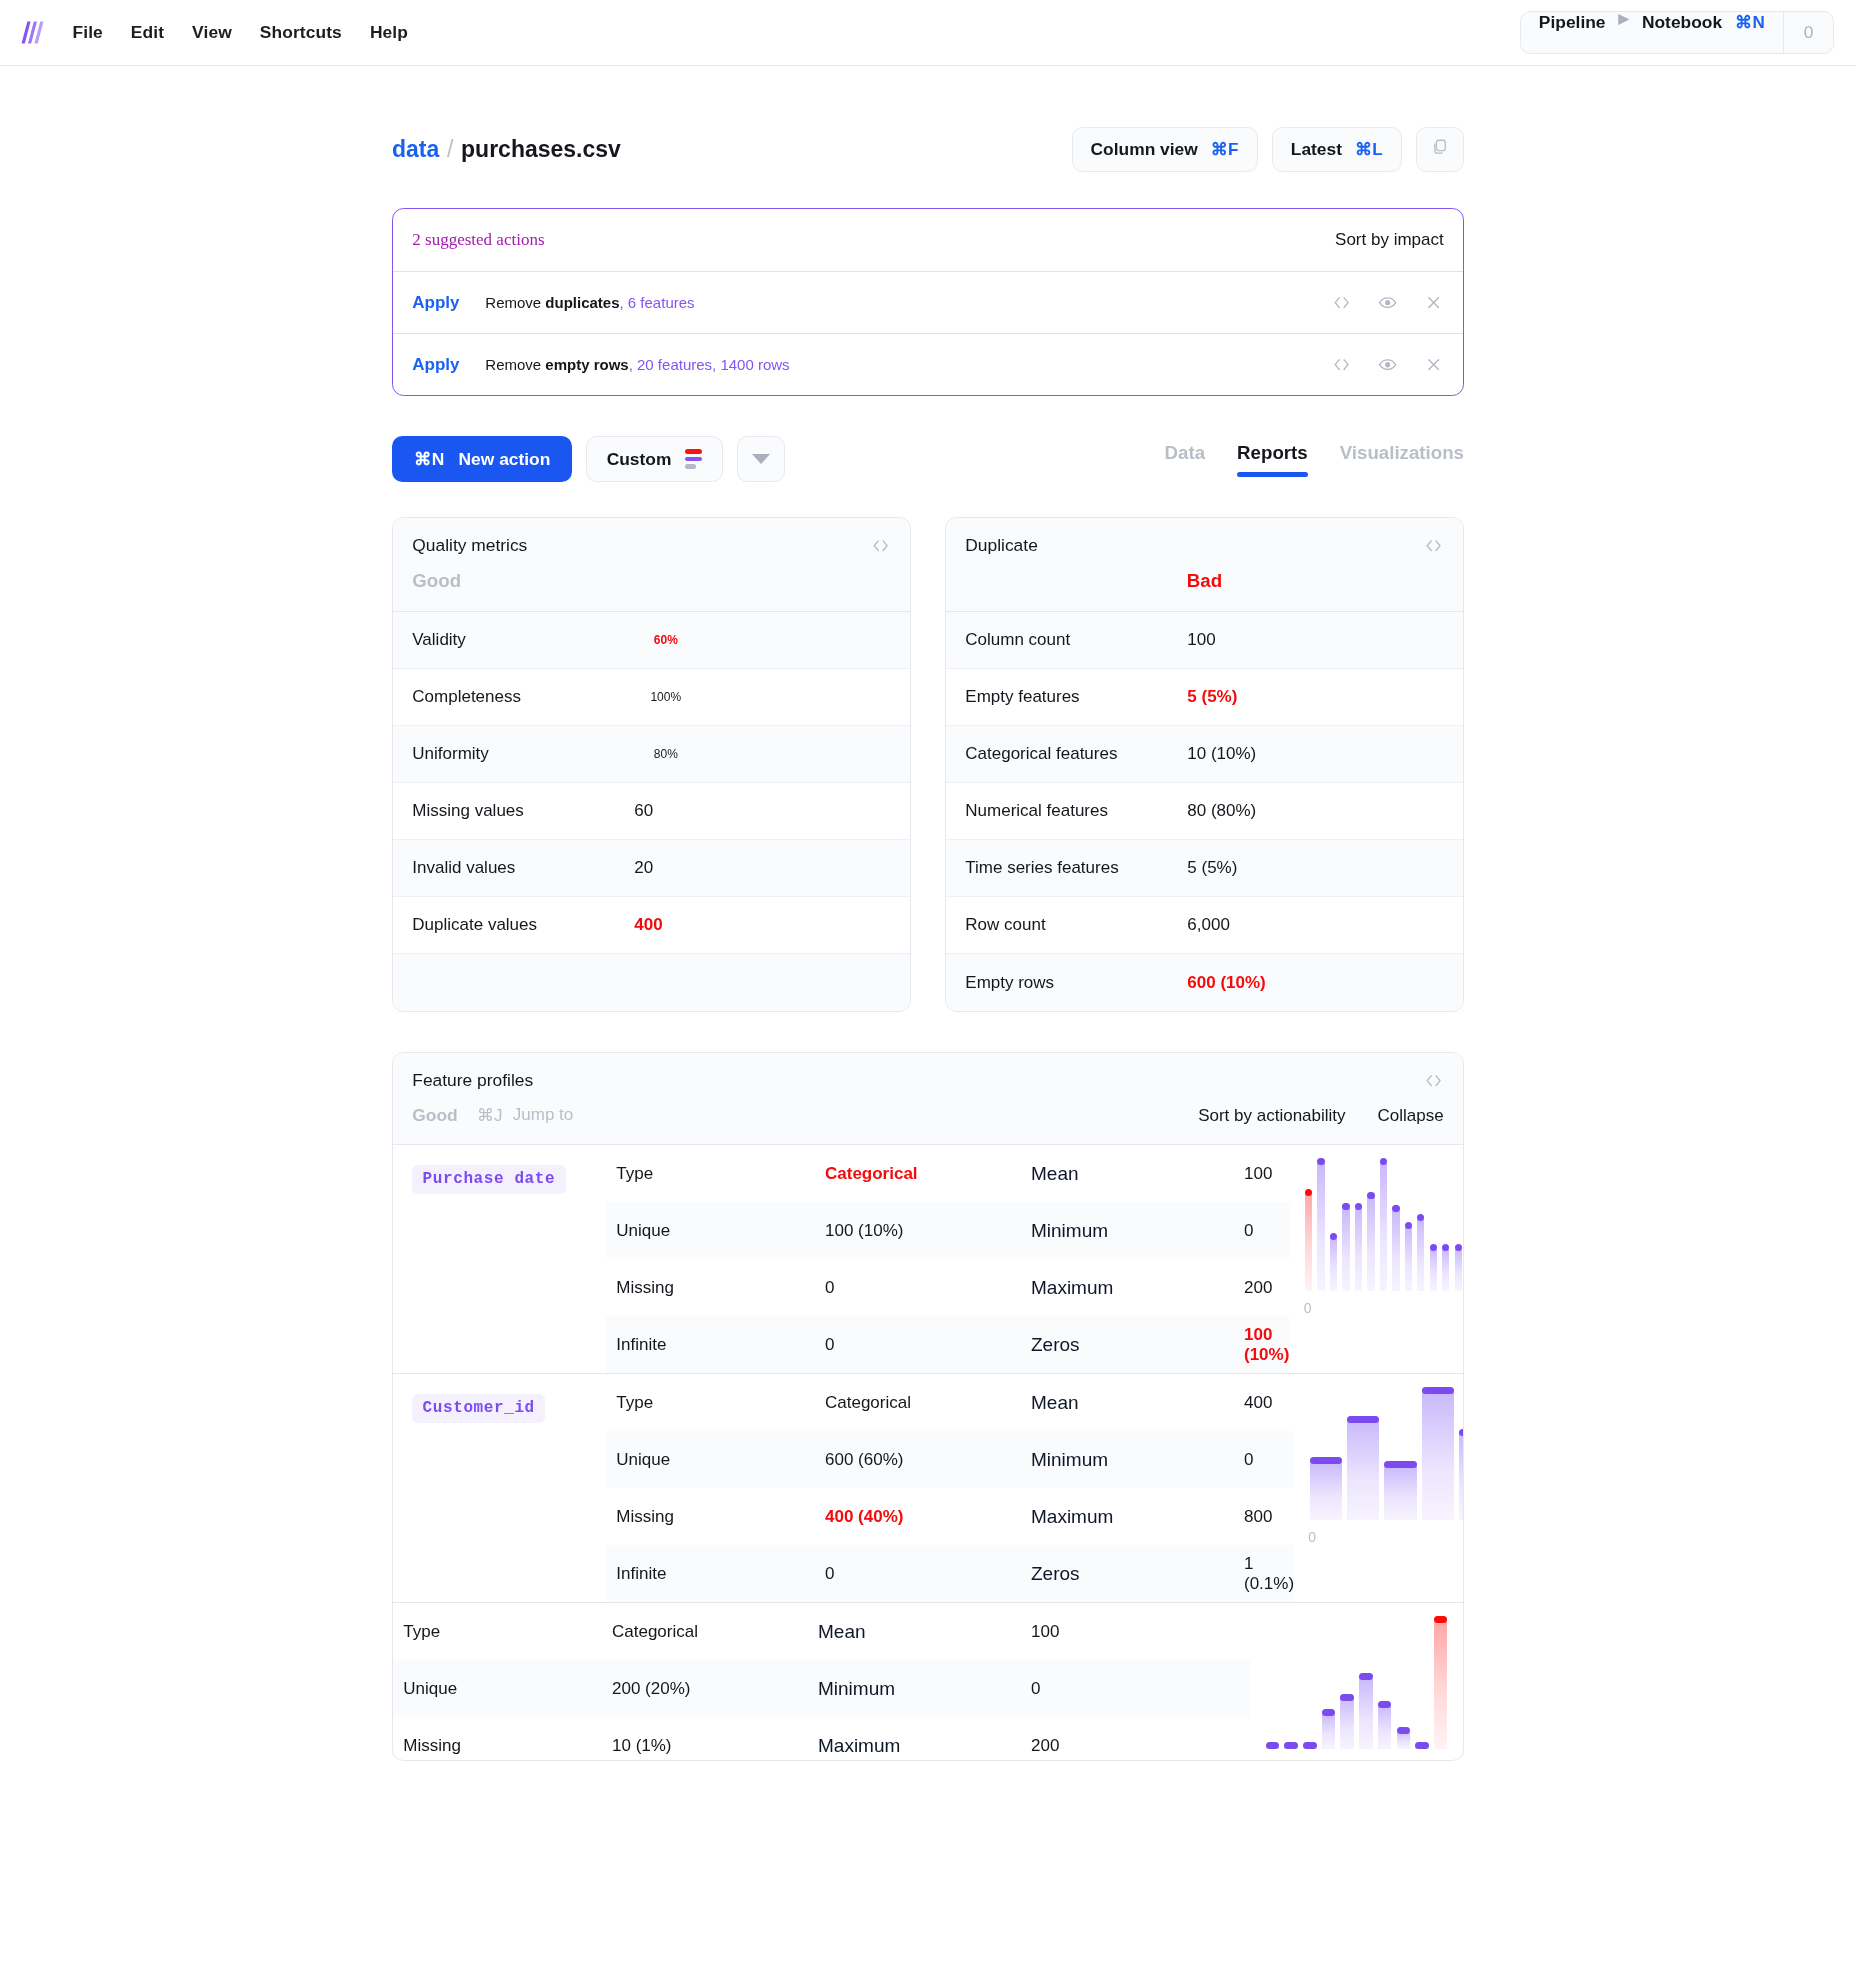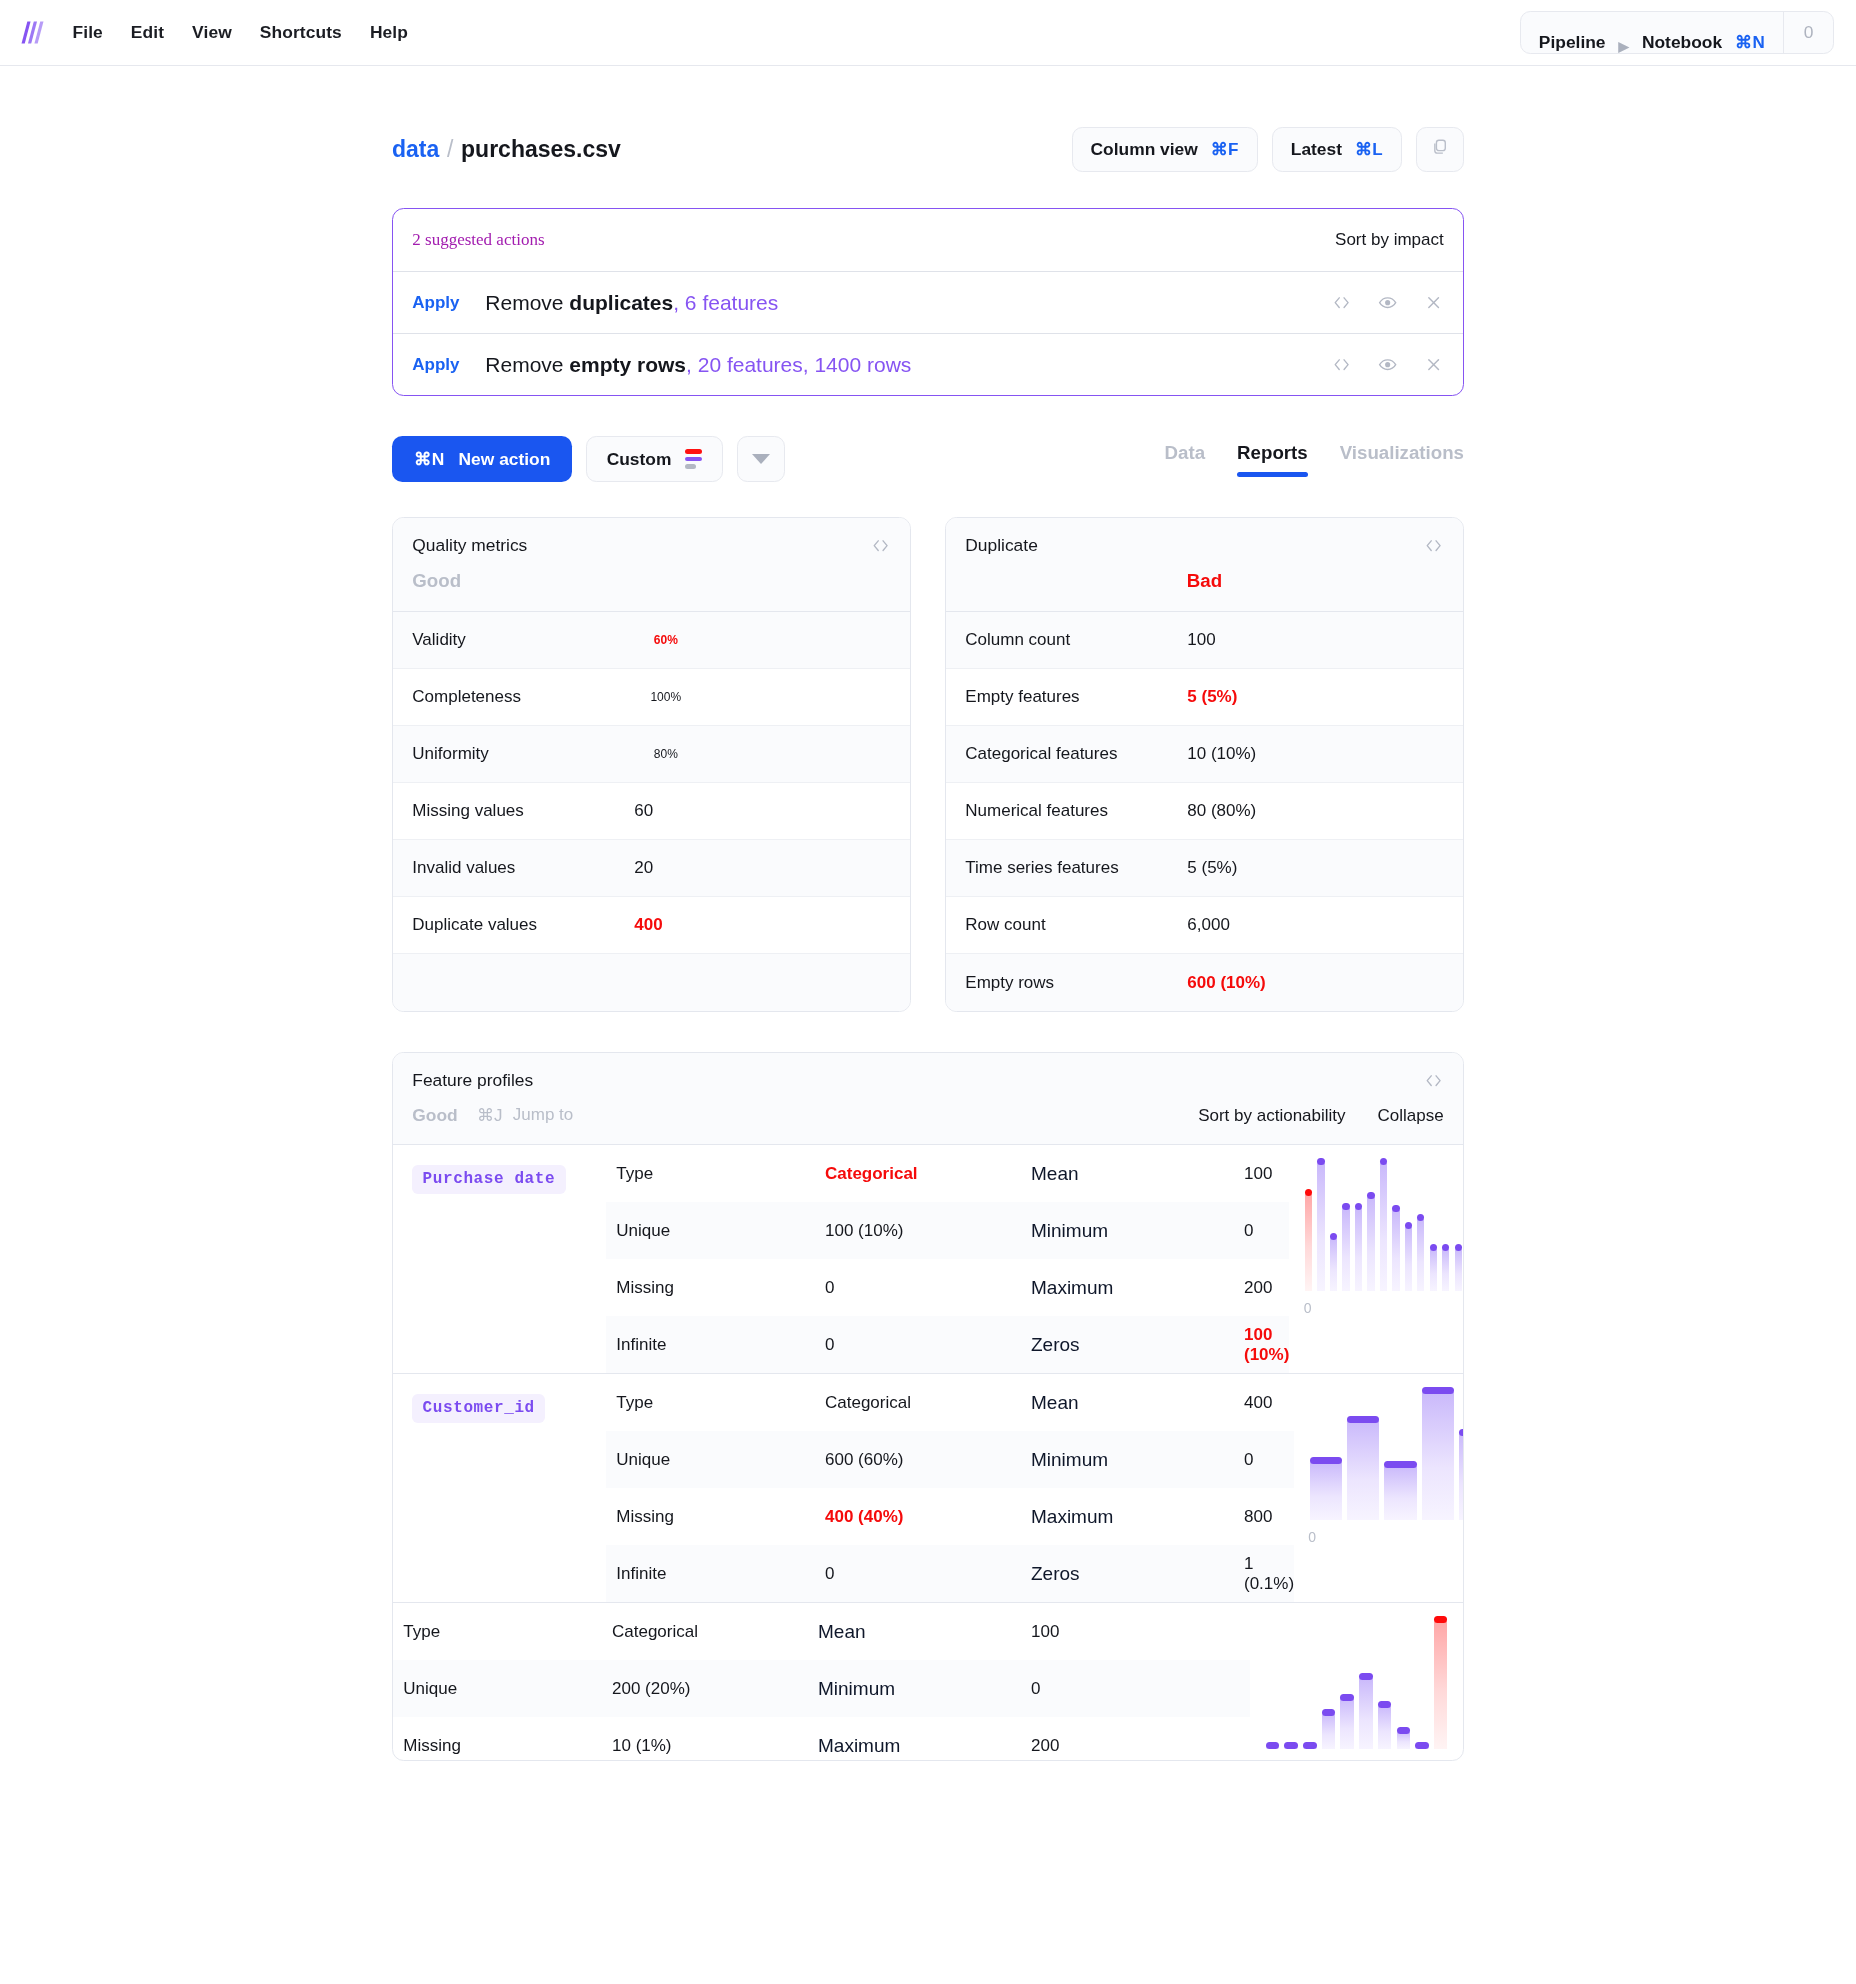--- a/index.html
+++ b/index.html
@@ -46,21 +46,21 @@
     display: flex;
     align-items: stretch;
     border: 1.3px solid #e7e9ef;
     border-radius: 10.3px;
     background: #fafbfd;
     height: 43px;
     overflow: hidden;
   }
   .pill-main {
     display: flex;
-    align-items: flex-end;
+    align-items: flex-start;
     gap: 13px;
     padding: 0 18px;
     font-size: 17.4px;
     font-weight: 700;
     color: #15171d;
   }
   .pill-arrow { color: #aab0bd; font-size: 13.5px; line-height: 1; }
   .kbd { color: #1a62f2; font-weight: 700; font-size: 17px; letter-spacing: 0.3px; }
   .pill-count {
     border-left: 1.3px solid #e7e9ef;
@@ -135,21 +135,21 @@
     padding: 0 19.3px;
     border-top: 1.3px solid #dfe2e9;
   }
   .apply {
     color: #1a62f2;
     font-size: 17px;
     font-weight: 700;
     width: 64px;
     cursor: pointer;
   }
-  .sugg-text { font-size: 21px; color: #15171d; margin-left: 9px; }
+  .sugg-text { font-size: 15px; color: #15171d; margin-left: 9px; }
   .sugg-text b { font-weight: 700; }
   .sugg-text .muted-p { color: #8654f2; }
   .row-icons { margin-left: auto; display: flex; align-items: center; gap: 27px; }
   .ic { color: #b3b8c4; cursor: pointer; display: flex; align-items: center; }
 
   
   .actionbar {
     display: flex;
     align-items: center;
     margin-bottom: 35px;

